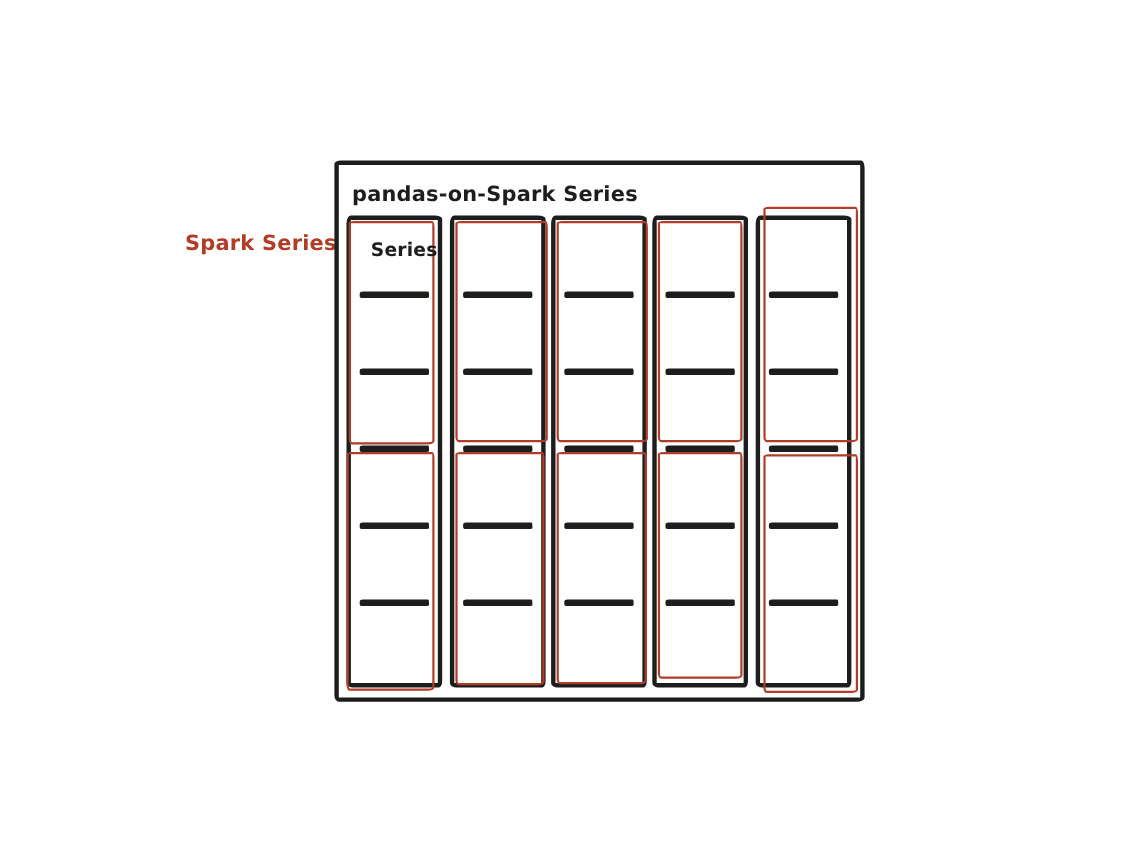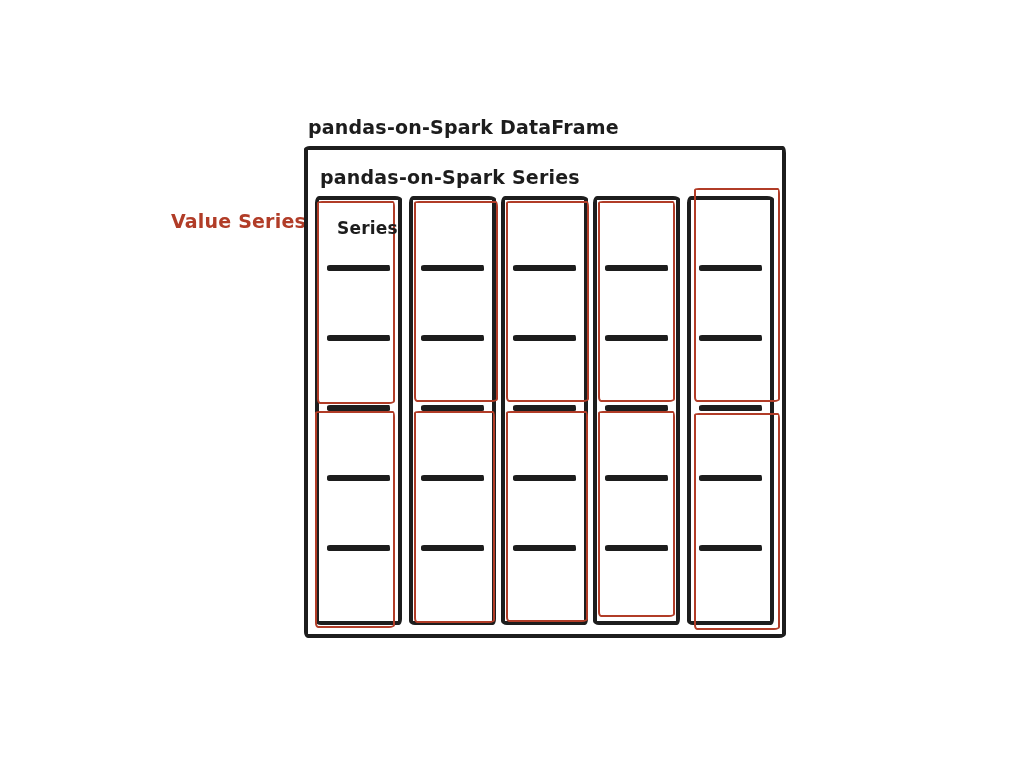--- a/index.html
+++ b/index.html
@@ -89,23 +89,22 @@
   .dash.r2 { top: 135px; }
   .dash.r3 { top: 205px; }
   .dash.r4 { top: 275px; }
   .dash.r5 { top: 345px; }
 </style>
 </head>
 <body>
 
 <div class="canvas">
 
-  <div class="hand df-title">pandas-on-Spark DataFrame</div>
 
-  <div class="hand side-label">Value Series</div>
+  <div class="hand side-label">Spark Series</div>
 
   <div class="outer-box">
 
     <div class="hand series-label">pandas-on-Spark Series</div>
 
     <div class="col col-1">
       <div class="part top"></div>
       <div class="part bot"></div>
       <div class="hand value-label">Series</div>
       <i class="dash r1"></i>

